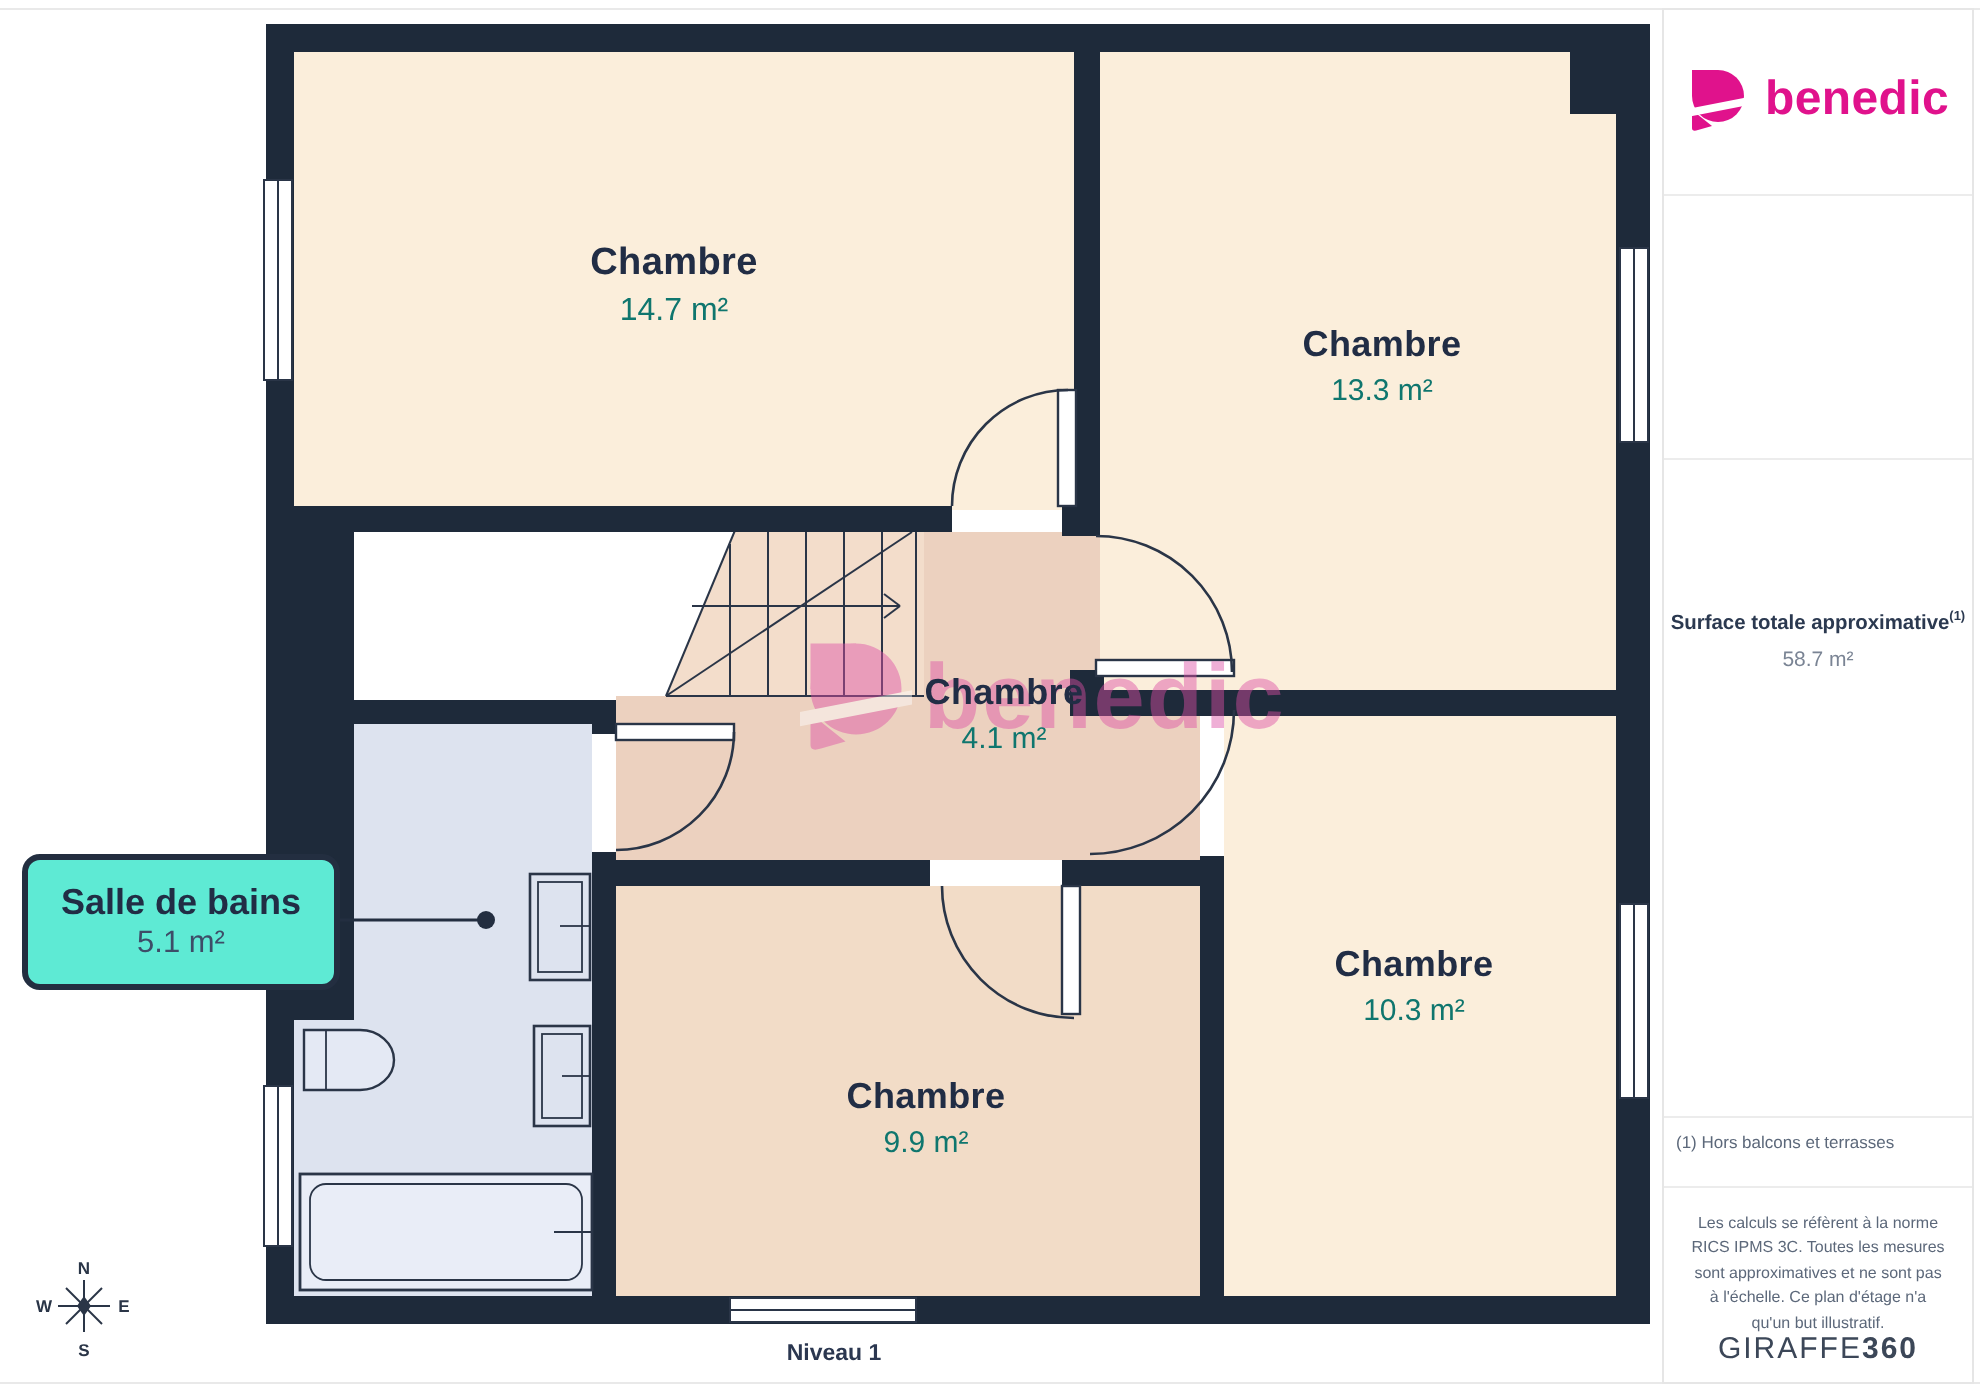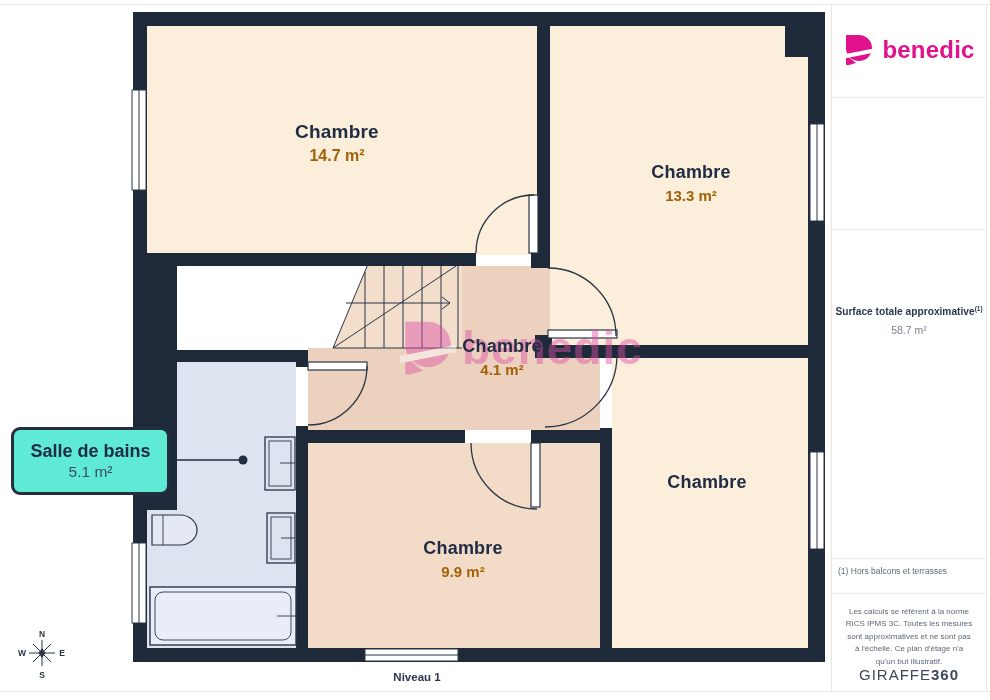--- a/index.html
+++ b/index.html
@@ -4,21 +4,21 @@
 <style>
   html,body{margin:0;padding:0;background:#fff;}
   .page{position:relative;width:990px;height:700px;background:#ffffff;overflow:hidden;
         font-family:"Liberation Sans",sans-serif;}
   .frame-line{position:absolute;left:0;width:990px;height:1px;background:#e9e9e9;}
   svg.plan{position:absolute;left:0;top:0;}
 
   
   .room-label{position:absolute;text-align:center;color:#212d45;pointer-events:none;margin-top:14px;}
   .room-label .rname{font-weight:700;font-size:19px;letter-spacing:.2px;}
-  .room-label .rarea{font-weight:700;font-size:16px;color:#a16207;margin-top:4px;text-align:center;}
+  .room-label .rarea{font-weight:400;font-size:16px;color:#0f766e;margin-top:4px;text-align:center;}
   .room-label.small .rname{font-size:18px;}
   .room-label.small .rarea{font-size:15px;}
 
   .callout{position:absolute;left:11px;top:427px;width:153px;height:62px;background:#5eead4;
            border:3px solid #232e40;border-radius:9px;display:flex;flex-direction:column;
            align-items:center;justify-content:center;z-index:6;}
   .callout .rname{font-weight:700;font-size:18px;color:#212d45;line-height:1;}
   .callout .rarea{font-size:15.5px;color:#3d4d68;margin-top:4px;line-height:1;}
 
   .watermark{position:absolute;left:400px;top:318px;display:flex;align-items:center;gap:6px;
@@ -214,20 +214,21 @@
   <div class="room-label small" style="left:422px;top:322px;width:160px;z-index:5;">
     <div class="rname">Chambre</div>
     <div class="rarea">4.1 m²</div>
   </div>
   <div class="room-label small" style="left:363px;top:524px;width:200px;">
     <div class="rname">Chambre</div>
     <div class="rarea">9.9 m²</div>
   </div>
   <div class="room-label small" style="left:607px;top:458px;width:200px;">
     <div class="rname">Chambre</div>
+    <div class="rarea">10.3 m²</div>
   </div>
 
   <div class="callout">
     <div class="rname">Salle de bains</div>
     <div class="rarea">5.1 m²</div>
   </div>
 
   <div class="level-label">Niveau 1</div>
 
   <div class="sidebar">

